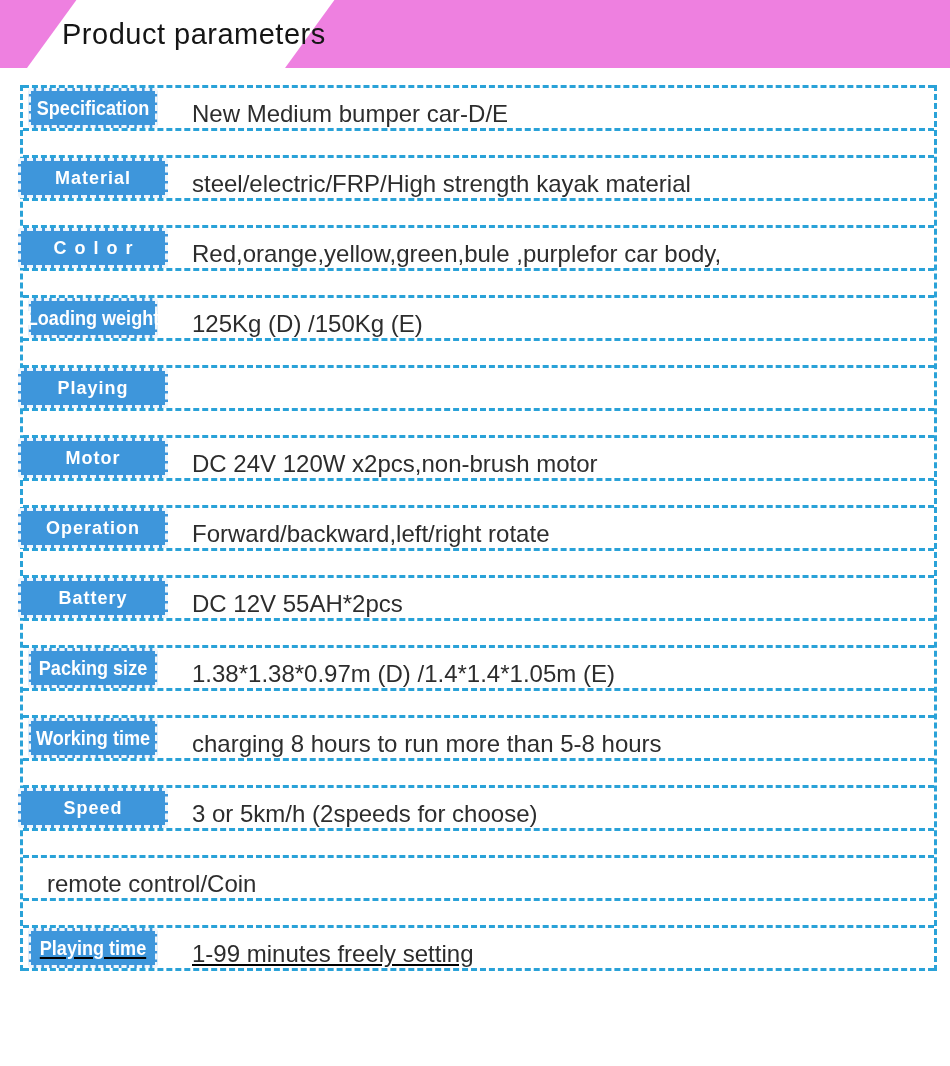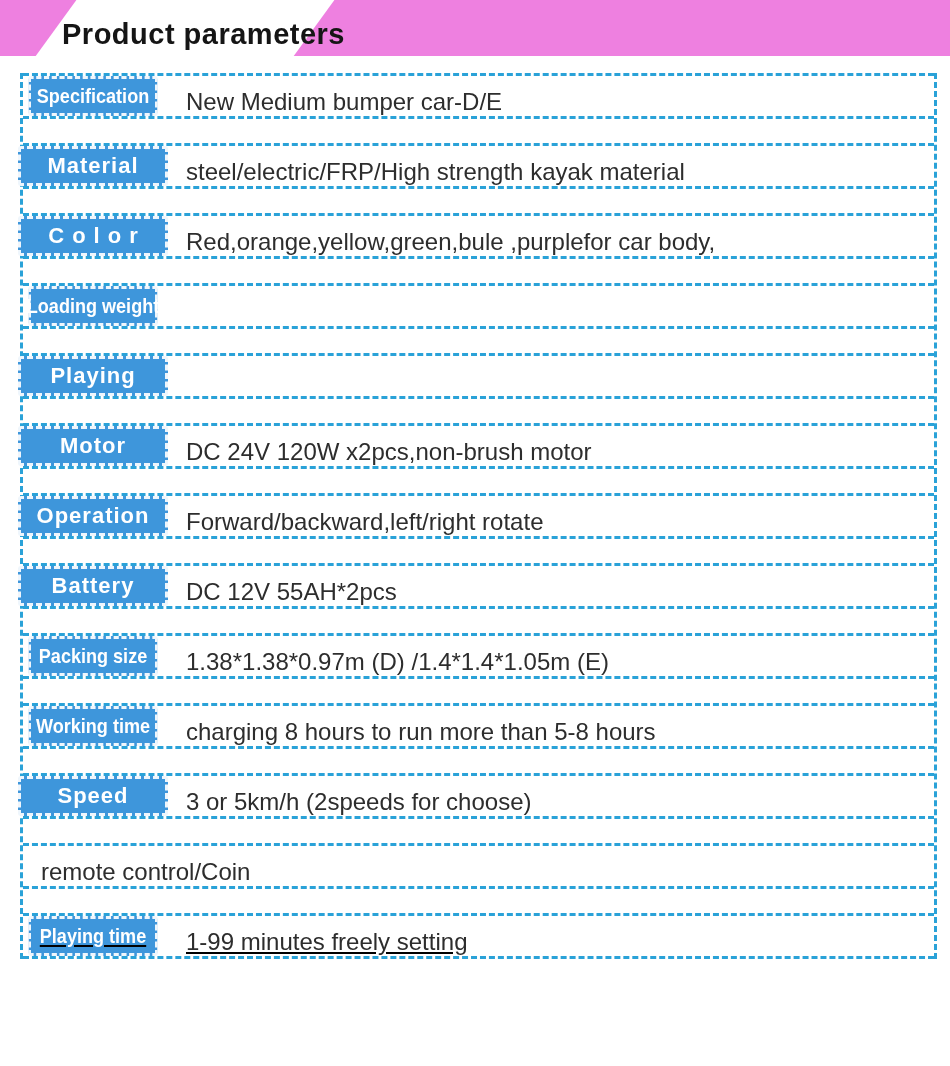--- a/index.html
+++ b/index.html
@@ -5,23 +5,22 @@
   html,body{margin:0;padding:0;}
   body{
     width:950px;height:1066px;
     background:#ffffff;
     font-family:"Liberation Sans", sans-serif;
     overflow:hidden;
   }
   
   .header{
     position:relative;
-    height:56px;
+    height:68px;
     background:var(--pink,#ee80e0);
-    font-weight:bold;
   }
   .plate{
     position:absolute;
     left:27px;top:0;
     width:258px;height:68px;
     background:#ffffff;
     transform:skewX(-36deg);
     transform-origin:0 100%;
   }
   .title{
@@ -53,37 +52,37 @@
   .label{
     box-sizing:border-box;
     flex:0 0 150px;
     width:150px;height:40px;
     margin-left:-5px;
     background:var(--label_blue,#3e96db);
     border:3px dashed rgba(255,255,255,0.92);
     border-radius:3px;
     color:#ffffff;
     font-weight:bold;
-    font-size:22px;
+    font-size:18px;
     letter-spacing:1px;
     display:flex;align-items:center;justify-content:center;
     white-space:nowrap;
   }
   .label.condensed{
     font-size:21px;
     letter-spacing:0;
     transform:scaleX(0.86);
     transform-origin:center;
   }
   .label.spread{
     letter-spacing:8px;
     padding-left:8px;
   }
   .value{
-    margin-left:18px;
+    margin-left:24px;
     font-size:24px;
     color:var(--text,#2d2d2d);
     white-space:nowrap;
   }
 </style>
 </head>
 <body>
 
 <div class="header">
   <div class="plate"></div>
@@ -102,20 +101,21 @@
     <div class="value">steel/electric/FRP/High strength kayak material</div>
   </div>
 
   <div class="row">
     <div class="label spread">Color</div>
     <div class="value">Red,orange,yellow,green,bule ,purplefor car body,</div>
   </div>
 
   <div class="row">
     <div class="label condensed">Loading weight</div>
+    <div class="value">125Kg (D) /150Kg (E)</div>
   </div>
 
   <div class="row">
     <div class="label">Playing</div>
   </div>
 
   <div class="row">
     <div class="label">Motor</div>
     <div class="value">DC 24V 120W x2pcs,non-brush motor</div>
   </div>

